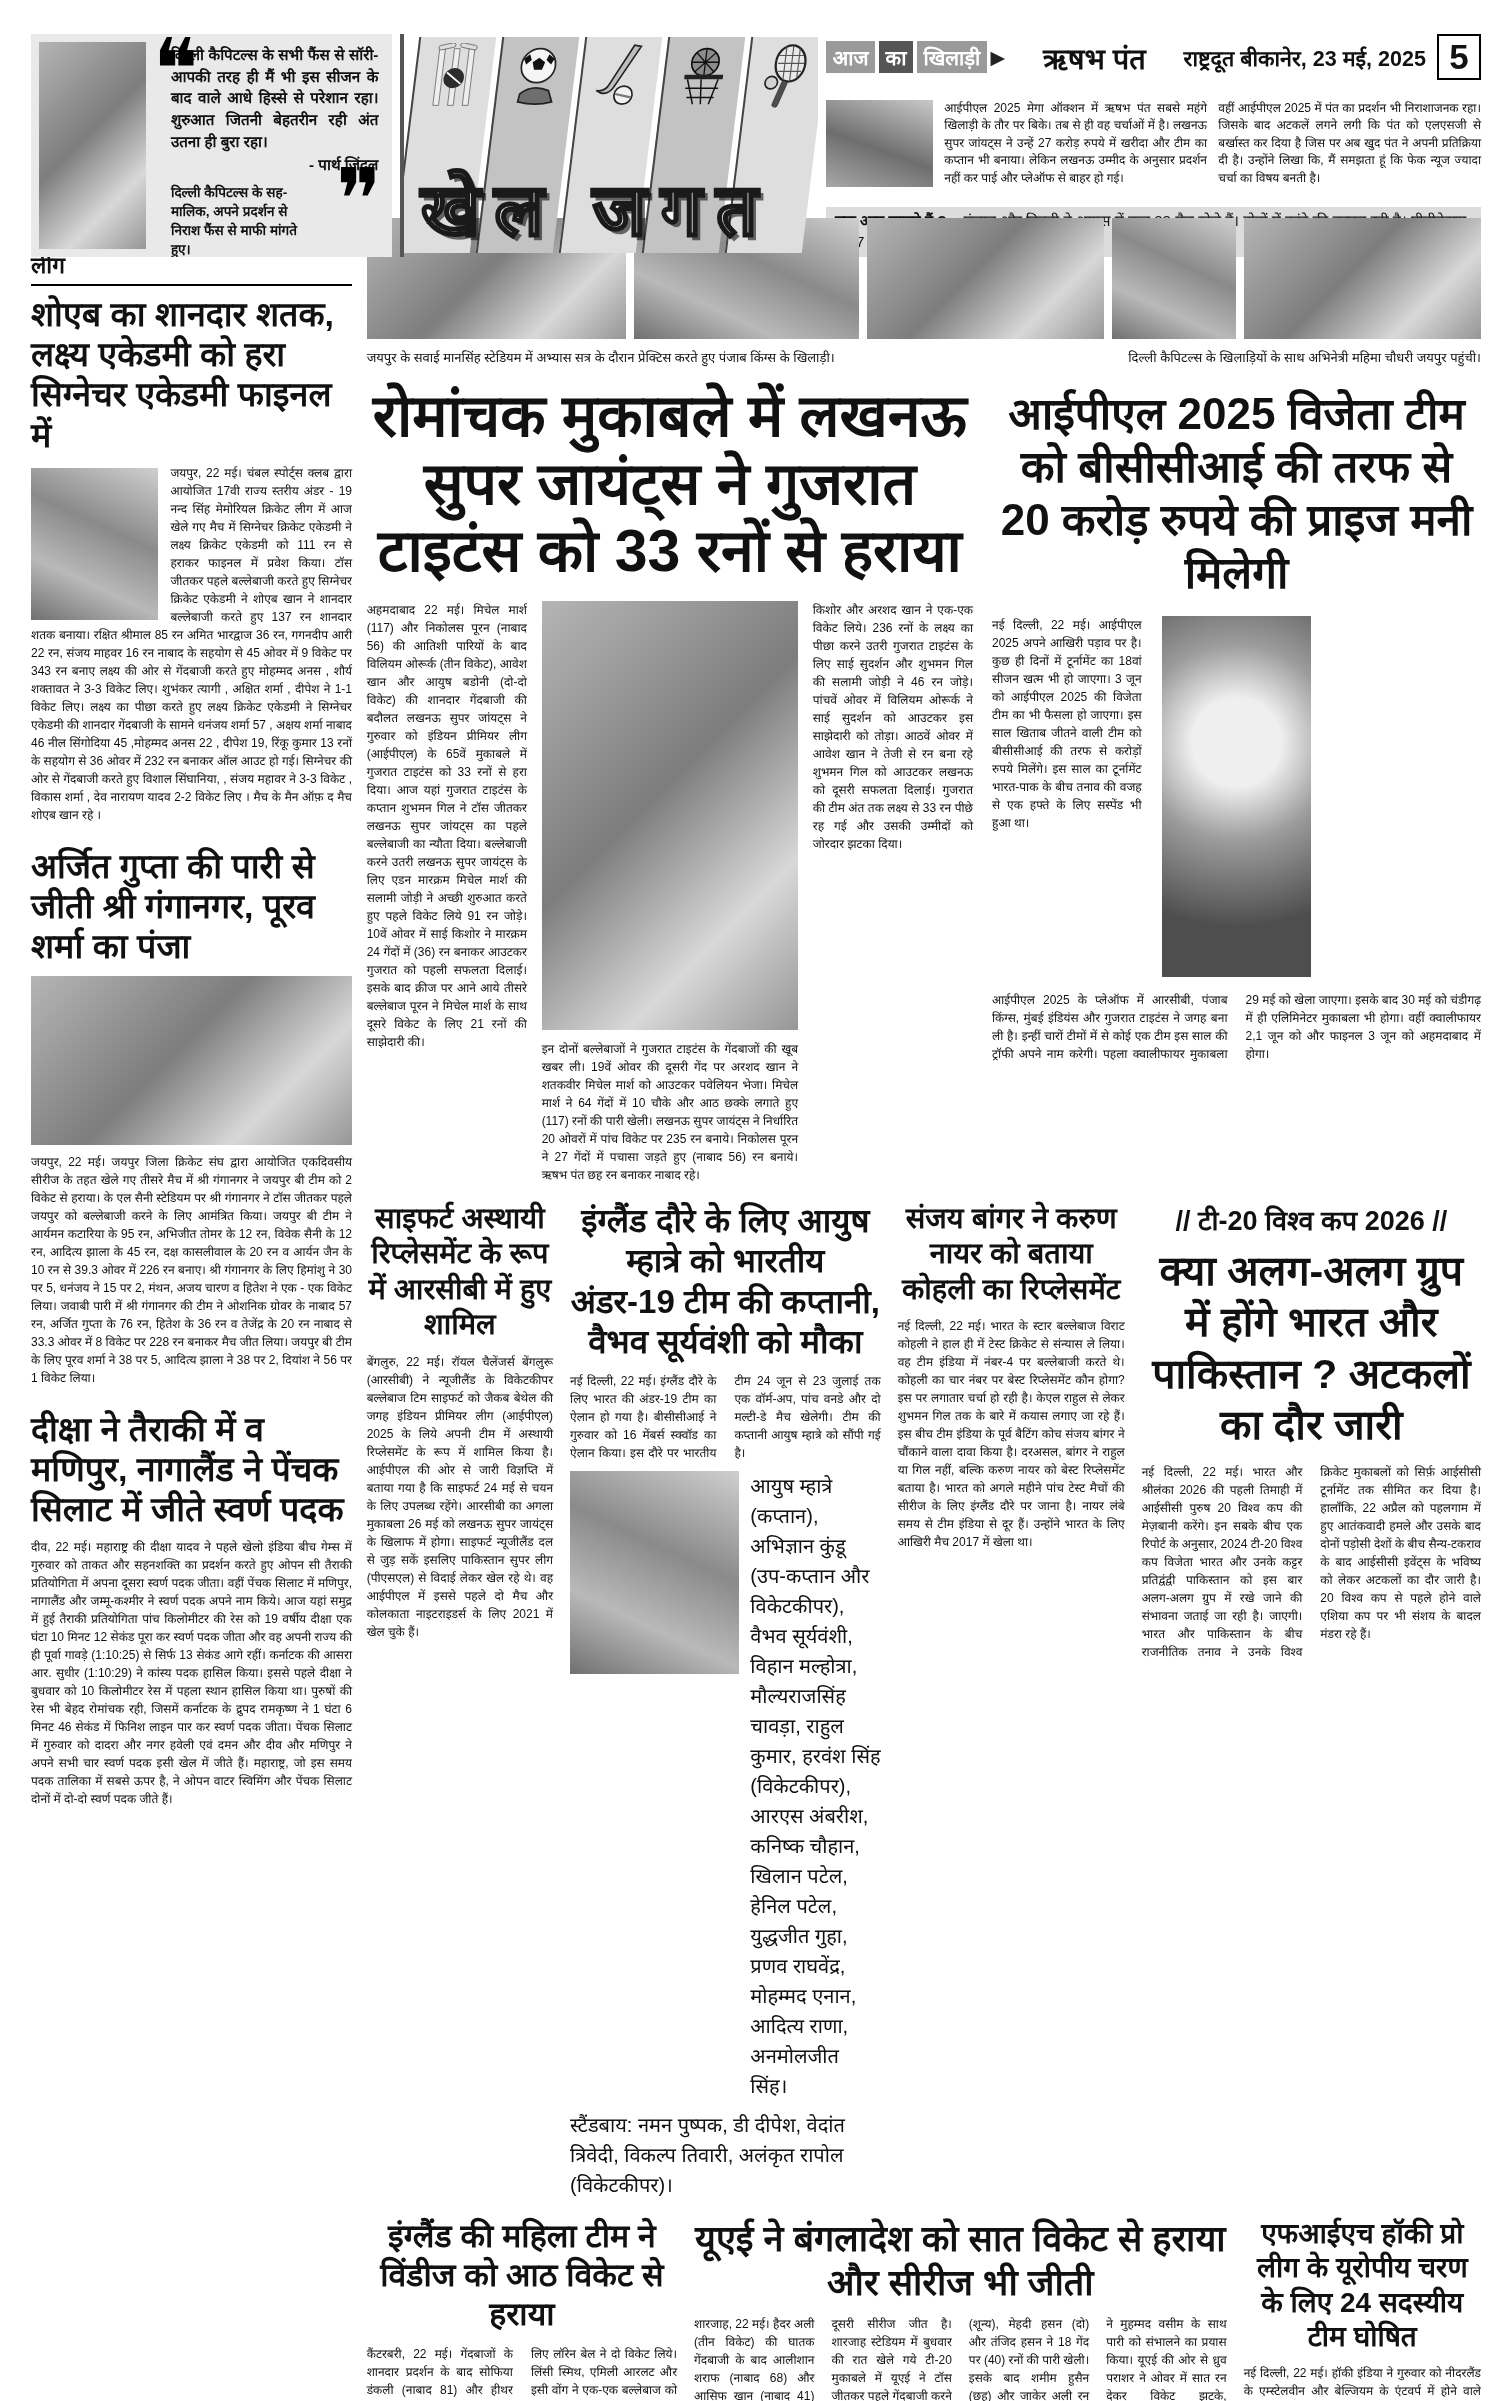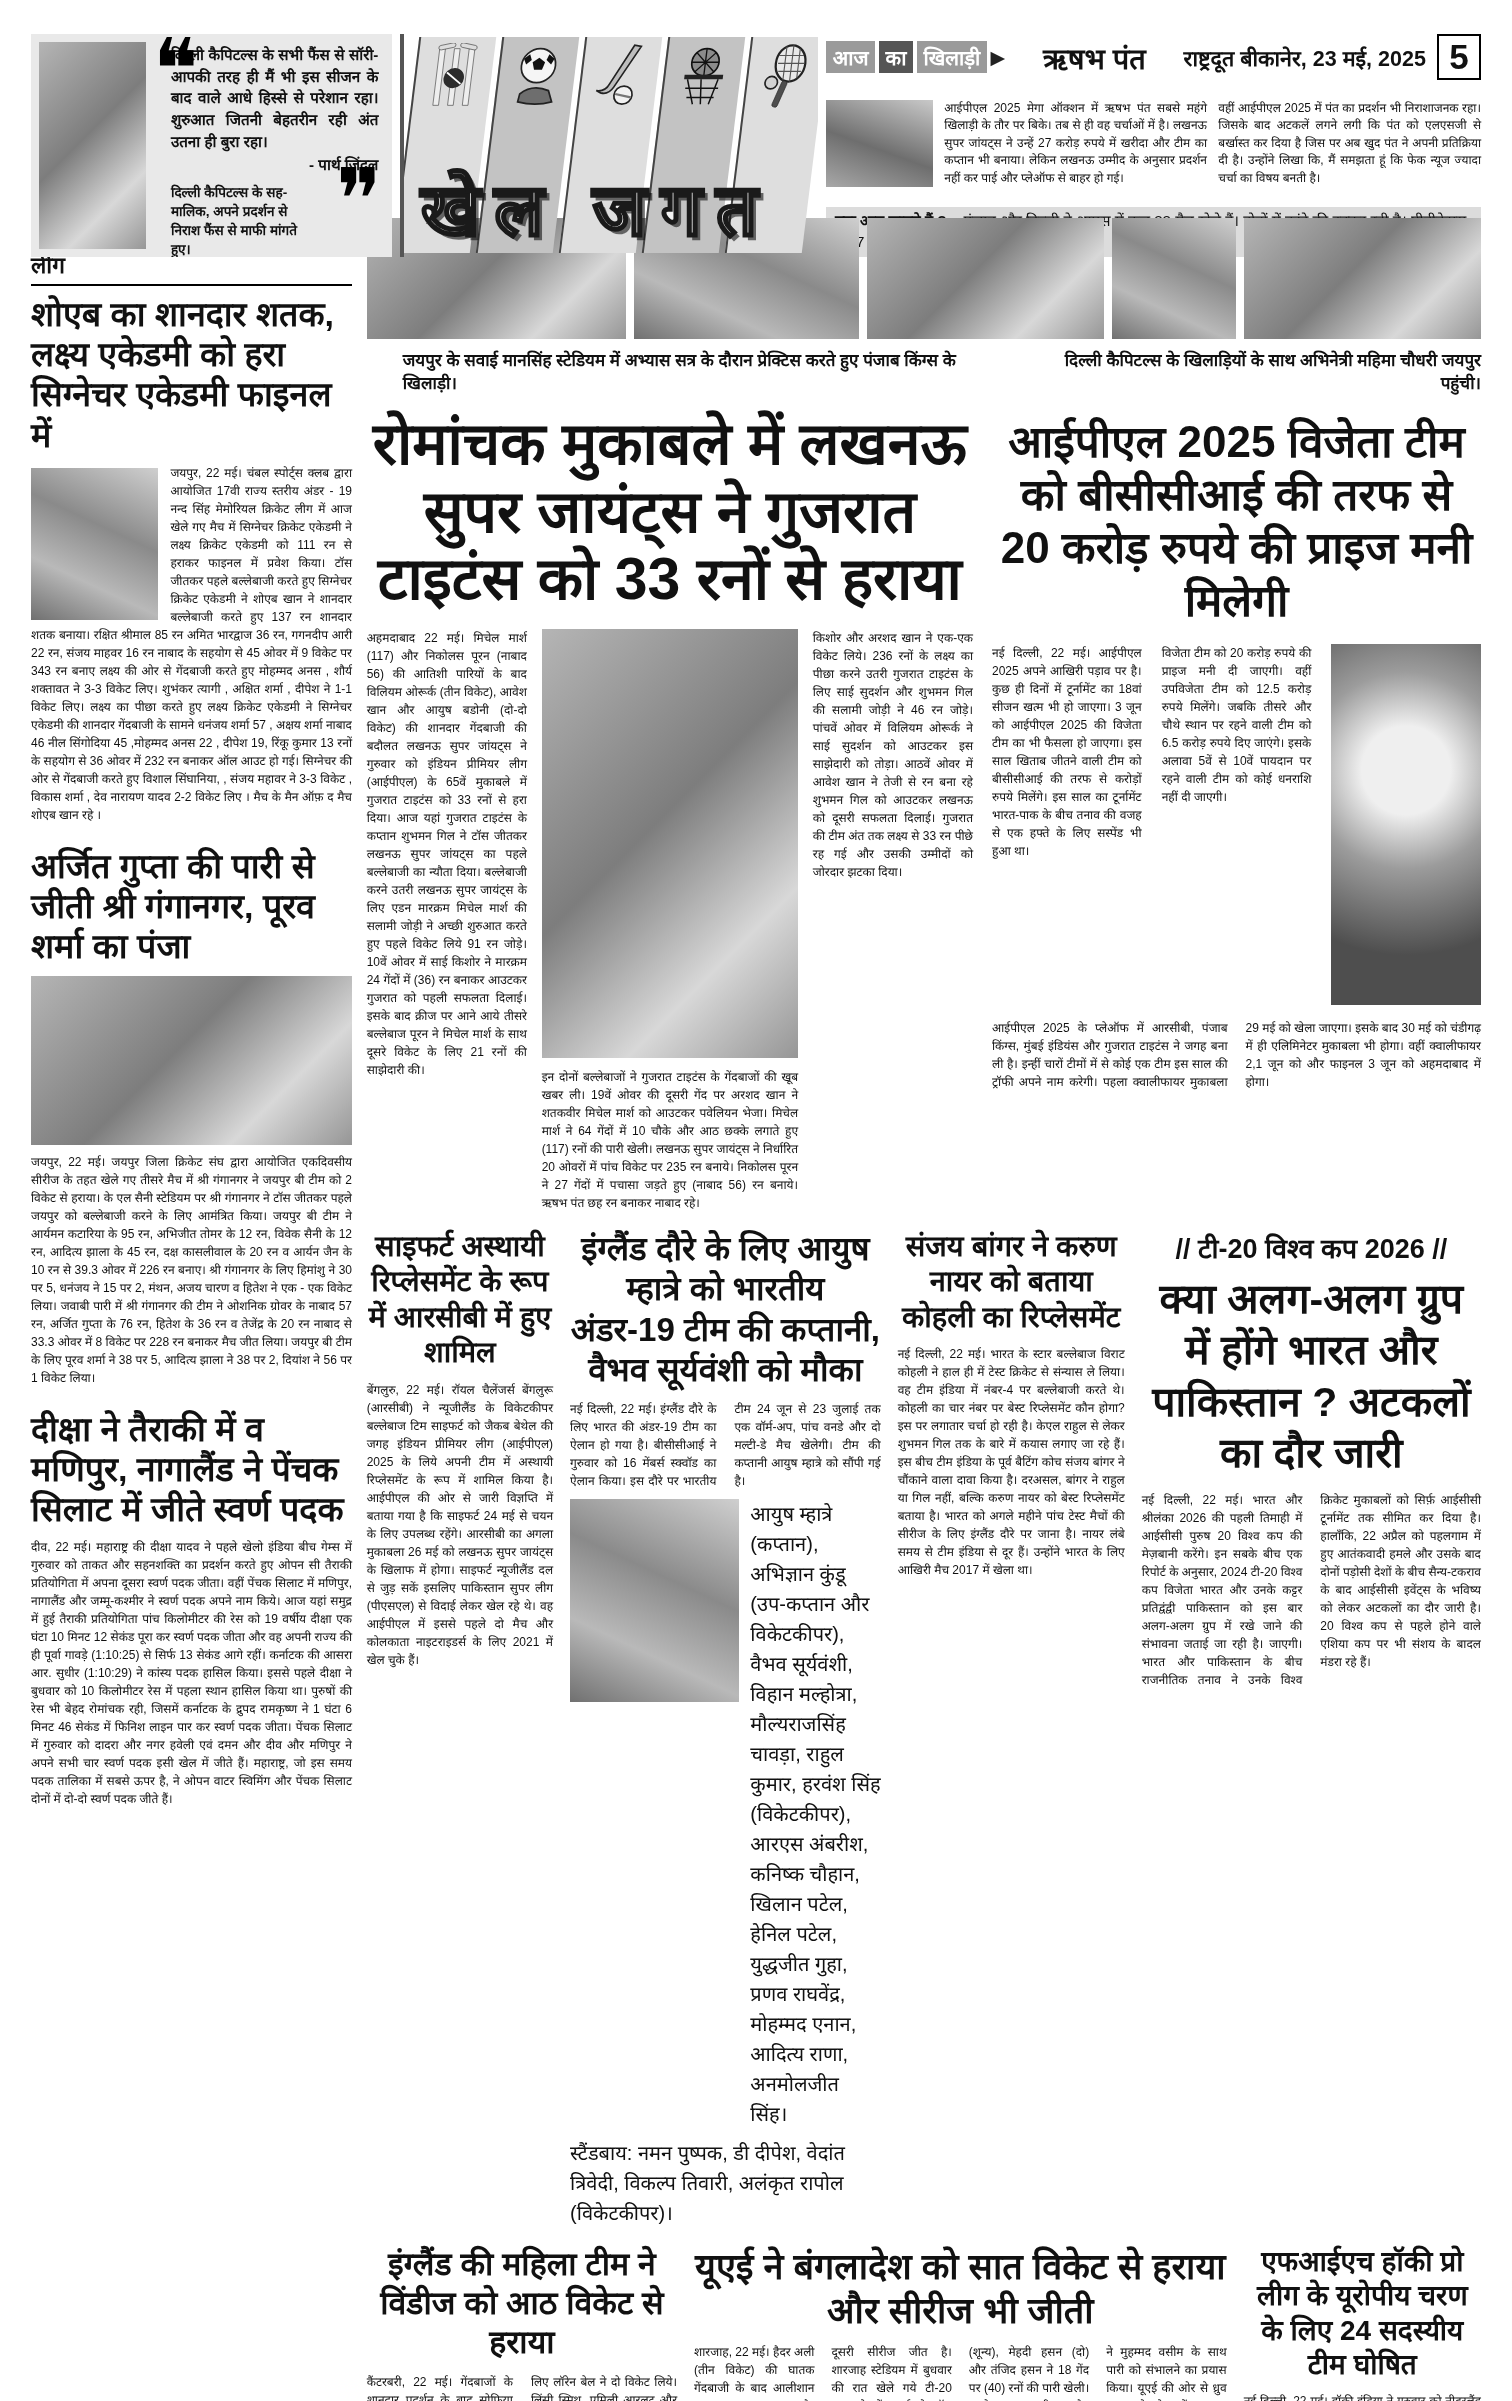--- a/index.html
+++ b/index.html
@@ -56,21 +56,21 @@
   .b{font-size:12px;line-height:1.5;text-align:justify;}
   .cols2{columns:2;column-gap:18px;}
   .cols4{columns:4;column-gap:17px;}
   .ph{background:linear-gradient(135deg,var(--ph1),var(--ph2) 45%,var(--ph3) 75%,#969696);}
   .ph.alt{background:linear-gradient(205deg,#cfcfcf,#8a8a8a 40%,#b9b9b9 70%,#707070);}
   .float-left{float:left;width:127px;height:152px;margin:4.5px 12.4px 4.5px 0;}
   .wide-photo{width:100%;height:169px;margin-bottom:8px;}
 
   .photo-strip{display:grid;grid-template-columns:1.15fr 1fr 1.05fr .55fr 1.05fr;gap:8px;height:121px;}
   .caption-row{display:grid;grid-template-columns:1.25fr 1fr;gap:22.6px;margin-top:-8px;}
-  .caption{font-size:17px;font-weight:700;margin-left:36px;}
+  .caption{font-size:13px;font-weight:400;}
   .caption.right{text-align:right;}
 
   .band2{display:grid;grid-template-columns:1.24fr 1fr;gap:19px;}
   .h-main{font-size:59px;font-weight:800;line-height:1.15;text-align:center;margin-bottom:14.7px;}
   .lsg-grid{display:grid;grid-template-columns:1fr 1.6fr 1fr;gap:14.7px;}
   .lsg-photo{width:100%;height:429px;}
   .lsg-mid-text{margin-top:10.2px;}
   .h-prize{font-size:44px;font-weight:800;line-height:1.2;text-align:center;margin:5.6px 0 17px;}
   .prize-grid{display:grid;grid-template-columns:1fr 1fr 1fr;gap:20px;}
   .trophy{width:100%;height:361px;background:radial-gradient(circle at 50% 35%,#efefef 0 18%,#9c9c9c 40%,#4e4e4e 75%);}
@@ -227,21 +227,20 @@
               <p class="b lsg-mid-text">इन दोनों बल्लेबाजों ने गुजरात टाइटंस के गेंदबाजों की खूब खबर ली। 19वें ओवर की दूसरी गेंद पर अरशद खान ने शतकवीर मिचेल मार्श को आउटकर पवेलियन भेजा। मिचेल मार्श ने 64 गेंदों में 10 चौके और आठ छक्के लगाते हुए (117) रनों की पारी खेली। लखनऊ सुपर जायंट्स ने निर्धारित 20 ओवरों में पांच विकेट पर 235 रन बनाये। निकोलस पूरन ने 27 गेंदों में पचासा जड़ते हुए (नाबाद 56) रन बनाये। ऋषभ पंत छह रन बनाकर नाबाद रहे।</p>
             </div>
             <p class="b">किशोर और अरशद खान ने एक-एक विकेट लिये। 236 रनों के लक्ष्य का पीछा करने उतरी गुजरात टाइटंस के लिए साई सुदर्शन और शुभमन गिल की सलामी जोड़ी ने 46 रन जोड़े। पांचवें ओवर में विलियम ओरूर्क ने साई सुदर्शन को आउटकर इस साझेदारी को तोड़ा। आठवें ओवर में आवेश खान ने तेजी से रन बना रहे शुभमन गिल को आउटकर लखनऊ को दूसरी सफलता दिलाई। गुजरात की टीम अंत तक लक्ष्य से 33 रन पीछे रह गई और उसकी उम्मीदों को जोरदार झटका दिया।</p>
           </div>
         </article>
 
         <article>
           <h2 class="h-prize">आईपीएल 2025 विजेता टीम को बीसीसीआई की तरफ से 20 करोड़ रुपये की प्राइज मनी मिलेगी</h2>
           <div class="prize-grid">
             <p class="b">नई दिल्ली, 22 मई। आईपीएल 2025 अपने आखिरी पड़ाव पर है। कुछ ही दिनों में टूर्नामेंट का 18वां सीजन खत्म भी हो जाएगा। 3 जून को आईपीएल 2025 की विजेता टीम का भी फैसला हो जाएगा। इस साल खिताब जीतने वाली टीम को बीसीसीआई की तरफ से करोड़ों रुपये मिलेंगे। इस साल का टूर्नामेंट भारत-पाक के बीच तनाव की वजह से एक हफ्ते के लिए सस्पेंड भी हुआ था।</p>
-            <p class="b">विजेता टीम को 20 करोड़ रुपये की प्राइज मनी दी जाएगी। वहीं उपविजेता टीम को 12.5 करोड़ रुपये मिलेंगे। जबकि तीसरे और चौथे स्थान पर रहने वाली टीम को 6.5 करोड़ रुपये दिए जाएंगे। इसके अलावा 5वें से 10वें पायदान पर रहने वाली टीम को कोई धनराशि नहीं दी जाएगी।</p>
             <div class="trophy"></div>
           </div>
           <p class="b cols2" style="margin-top:13.6px;">आईपीएल 2025 के प्लेऑफ में आरसीबी, पंजाब किंग्स, मुंबई इंडियंस और गुजरात टाइटंस ने जगह बना ली है। इन्हीं चारों टीमों में से कोई एक टीम इस साल की ट्रॉफी अपने नाम करेगी। पहला क्वालीफायर मुकाबला 29 मई को खेला जाएगा। इसके बाद 30 मई को चंडीगढ़ में ही एलिमिनेटर मुकाबला भी होगा। वहीं क्वालीफायर 2,1 जून को और फाइनल 3 जून को अहमदाबाद में होगा।</p>
         </article>
       </div>
 
       <div class="band3">
         <article>
           <h3 class="h-mid">साइफर्ट अस्थायी रिप्लेसमेंट के रूप में आरसीबी में हुए शामिल</h3>
           <p class="b">बेंगलुरु, 22 मई। रॉयल चैलेंजर्स बेंगलुरू (आरसीबी) ने न्यूजीलैंड के विकेटकीपर बल्लेबाज टिम साइफर्ट को जैकब बेथेल की जगह इंडियन प्रीमियर लीग (आईपीएल) 2025 के लिये अपनी टीम में अस्थायी रिप्लेसमेंट के रूप में शामिल किया है। आईपीएल की ओर से जारी विज्ञप्ति में बताया गया है कि साइफर्ट 24 मई से चयन के लिए उपलब्ध रहेंगे। आरसीबी का अगला मुकाबला 26 मई को लखनऊ सुपर जायंट्स के खिलाफ में होगा। साइफर्ट न्यूजीलैंड दल से जुड़ सकें इसलिए पाकिस्तान सुपर लीग (पीएसएल) से विदाई लेकर खेल रहे थे। वह आईपीएल में इससे पहले दो मैच और कोलकाता नाइटराइडर्स के लिए 2021 में खेल चुके हैं।</p>

